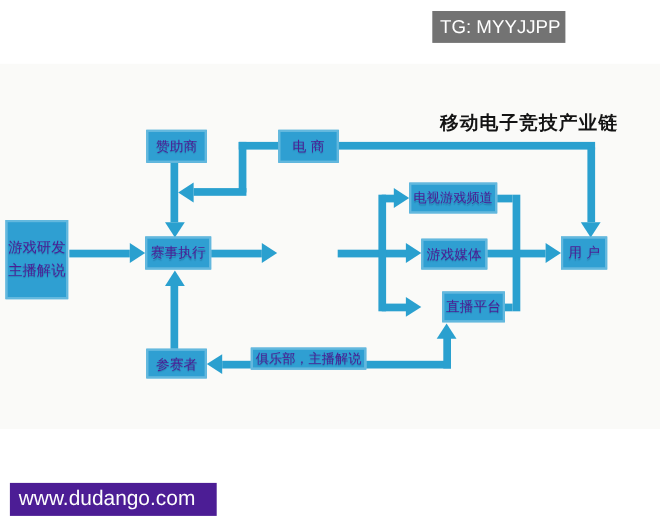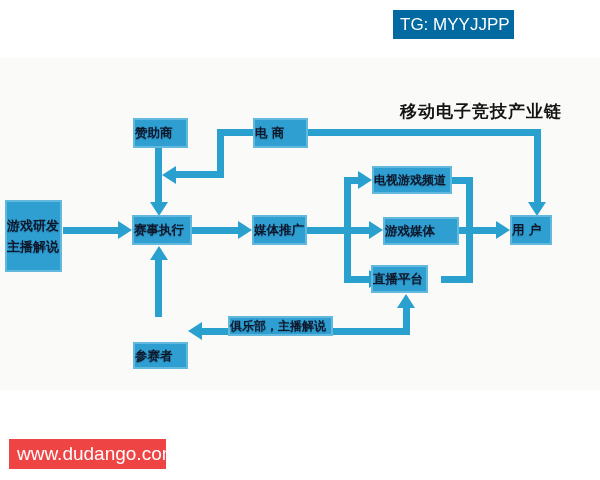--- a/index.html
+++ b/index.html
@@ -12,22 +12,22 @@
   .stage{position:absolute;left:0;top:0;width:600px;height:480px;}
   .diagram-bg{
     position:absolute;left:0;top:58px;width:600px;height:332px;
     background:#fafaf8;
   }
   
   .node{
     position:absolute;box-sizing:border-box;
     background:#2f9fd2;
     border:2px solid #63b8de;
-    color:#0f172a;font-weight:bold;
-    display:flex;align-items:center;
+    color:#4c1d95;font-weight:normal;
+    display:flex;align-items:center;justify-content:center;
     text-align:center;
     font-size:12.5px;line-height:1.25;
     text-shadow:0 1px 1px rgba(10,70,110,0.35);
     white-space:nowrap;
   }
   .node.small-text{font-size:12px;}
   .node .two-line{display:block;font-size:13px;line-height:1.65;}
   
   .seg{position:absolute;background:#2aa0cf;}
   
@@ -38,28 +38,28 @@
   .ar-u{border-left:9px solid transparent;border-right:9px solid transparent;border-bottom:14px solid #2aa0cf;}
   
   .title{
     position:absolute;left:400px;top:100px;width:180px;
     font-size:17px;font-weight:bold;color:#141414;
     letter-spacing:1px;white-space:nowrap;
   }
   
   .tg-badge{
     position:absolute;left:393px;top:10px;width:121px;height:29px;
-    background:#0369a1;color:#ffffff;
+    background:#737373;color:#ffffff;
     font-family:"Liberation Sans",sans-serif;
     font-size:17px;line-height:29px;padding-left:7px;
     box-sizing:border-box;white-space:nowrap;
   }
   .watermark{
-    position:absolute;left:9px;top:439px;width:157px;height:30px;
-    background:#ef4444;color:#fdfdfd;
+    position:absolute;left:9px;top:439px;width:188px;height:30px;
+    background:#4c1d95;color:#fdfdfd;
     font-family:"Liberation Sans",sans-serif;
     font-size:19px;line-height:30px;padding-left:8px;
     box-sizing:border-box;white-space:nowrap;
   }
 </style>
 </head>
 <body>
 
 <div class="stage">
 
@@ -123,41 +123,38 @@
   </div>
 
   <div class="node" style="left:253px;top:118px;width:55px;height:30px;">
     <span>电 商</span>
   </div>
 
   <div class="node" style="left:132px;top:215px;width:60px;height:30px;">
     <span>赛事执行</span>
   </div>
 
-  <div class="node" style="left:252px;top:215px;width:55px;height:30px;">
-    <span>媒体推广</span>
-  </div>
 
   <div class="node small-text" style="left:372px;top:166px;width:80px;height:28px;">
     <span>电视游戏频道</span>
   </div>
 
-  <div class="node" style="left:383px;top:217px;width:76px;height:28px;">
+  <div class="node" style="left:383px;top:217px;width:60px;height:28px;">
     <span>游戏媒体</span>
   </div>
 
-  <div class="node" style="left:371px;top:265px;width:57px;height:28px;">
+  <div class="node" style="left:402px;top:265px;width:57px;height:28px;">
     <span>直播平台</span>
   </div>
 
   <div class="node" style="left:510px;top:215px;width:42px;height:30px;">
     <span>用 户</span>
   </div>
 
-  <div class="node" style="left:133px;top:317px;width:55px;height:27px;margin-top:25px;">
+  <div class="node" style="left:133px;top:317px;width:55px;height:27px;">
     <span>参赛者</span>
   </div>
 
   <div class="node small-text" style="left:228px;top:316px;width:105px;height:20px;">
     <span>俱乐部，主播解说</span>
   </div>
 
   <div class="watermark">www.dudango.com</div>
 
 </div>

